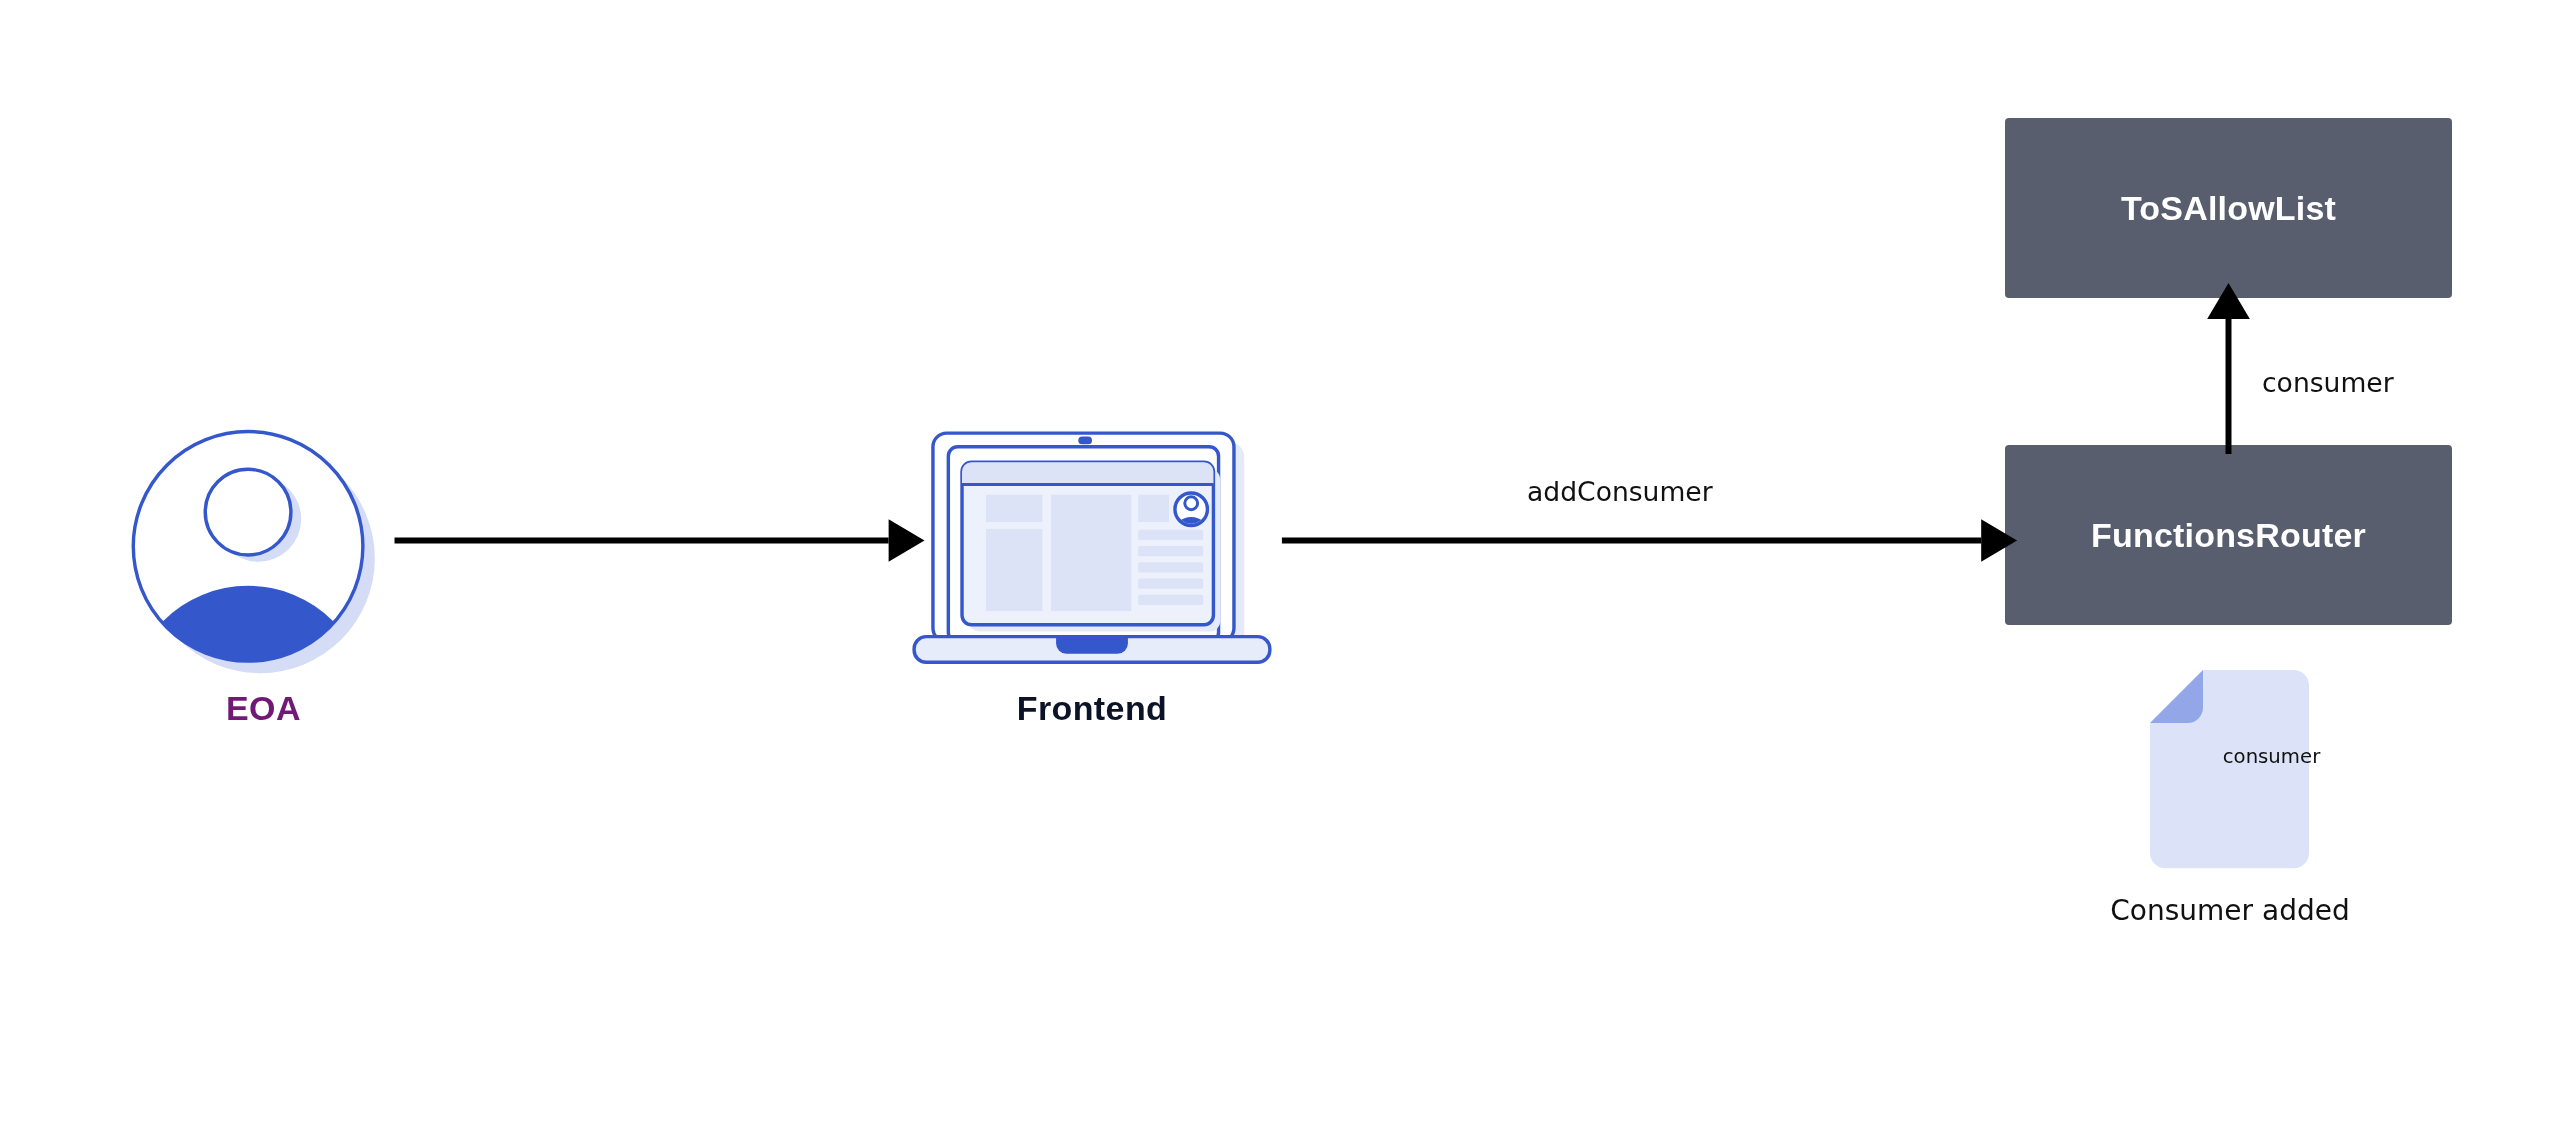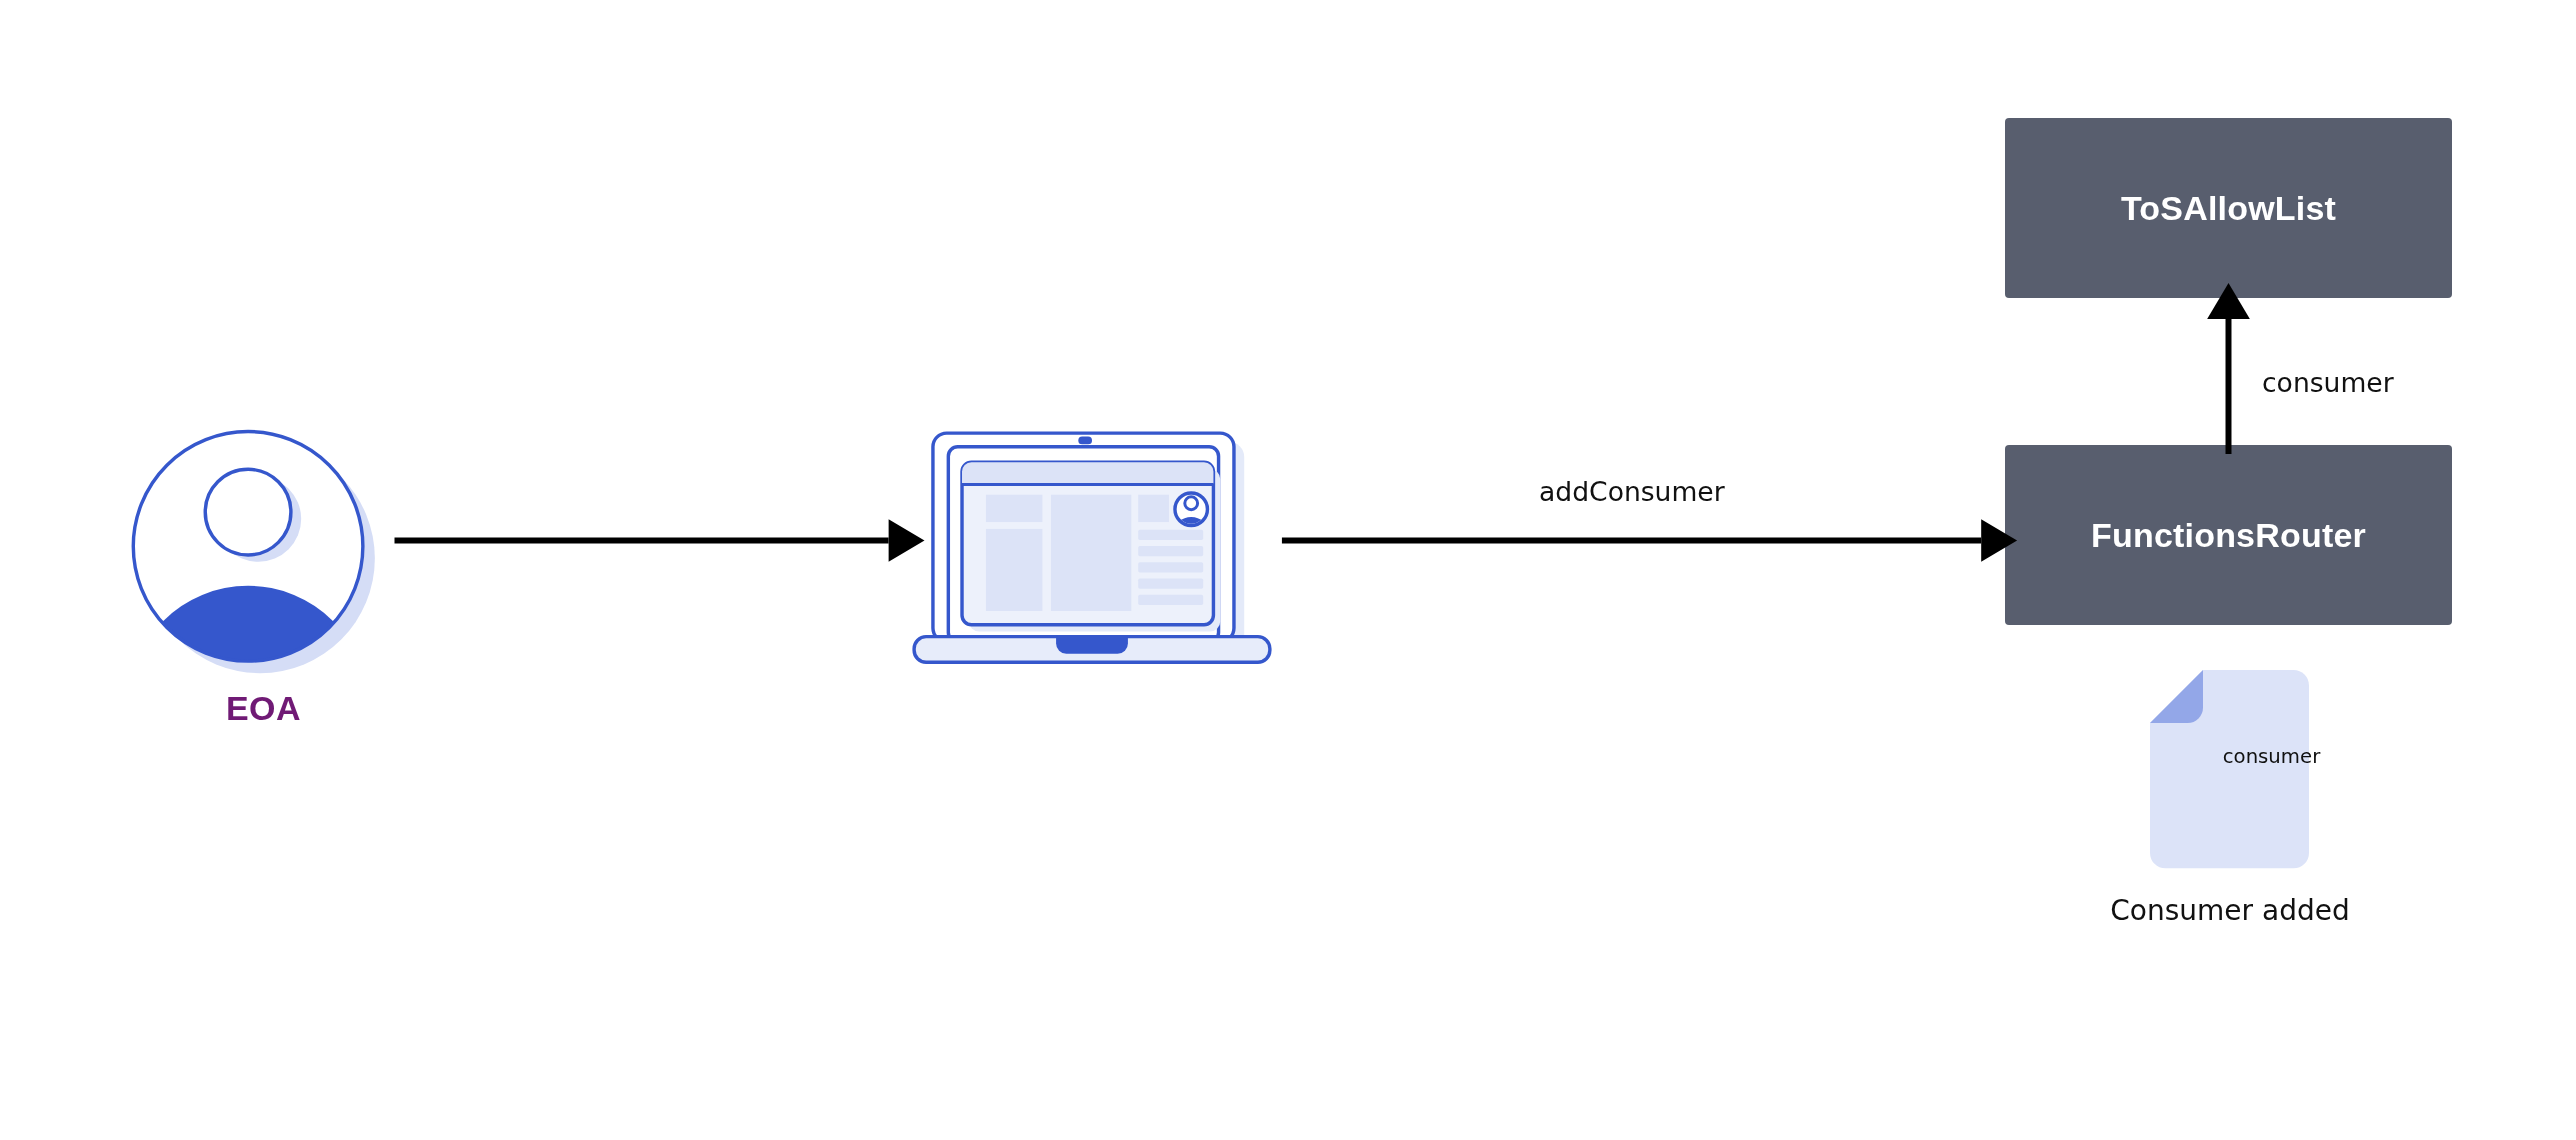--- a/index.html
+++ b/index.html
@@ -79,21 +79,21 @@
   #arrow-frontend-router { left: 1281px; top: 514px; width: 737px; height: 53px; }
   #arrow-router-tos { left: 2202px; top: 283px; width: 53px; height: 171px; }
 
   .arrow-label {
     position: absolute;
     font-family: "DejaVu Sans", sans-serif;
     font-size: 26.6px;
     color: #111111;
     white-space: nowrap;
   }
-  #label-add-consumer { left: 1527px; top: 476px; margin-left: 12px; }
+  #label-add-consumer { left: 1527px; top: 476px; }
   #label-has-access { left: 2262px; top: 367px; }
 
   
   #consumer-doc-node { left: 2150px; top: 670px; width: 171px; height: 257px; }
   #consumer-doc-icon { position: absolute; left: 0; top: 0; width: 159px; height: 200px; }
   #consumer-doc-filename {
     position: absolute;
     left: 0; top: 75px;
     width: 159px;
     text-align: center;
@@ -179,20 +179,21 @@
           <circle cx="326" cy="95" r="17"></circle>
         </clipPath>
       <g clip-path="url(#mini-avatar-clip)">
         <ellipse cx="326" cy="122" rx="20" ry="18" fill="#3557CC"></ellipse>
       </g>
       <circle cx="326" cy="88" r="7.5" fill="#ffffff" stroke="#3557CC" stroke-width="3.5"></circle>
 
       <rect x="2" y="244" width="416" height="30" rx="14" fill="#E7ECFA" stroke="#3557CC" stroke-width="4"></rect>
       <path d="M168 244 h84 a0 0 0 0 1 0 0 v8 a12 12 0 0 1 -12 12 h-60 a12 12 0 0 1 -12 -12 z" fill="#3557CC"></path>
     </svg>
+    <div id="frontend-label">Frontend</div>
   </div>
 
   <div class="contract-box" id="tos-allowlist-box">
     <span class="contract-label">ToSAllowList</span>
   </div>
 
   <div class="contract-box" id="functions-router-box">
     <span class="contract-label">FunctionsRouter</span>
   </div>
 

